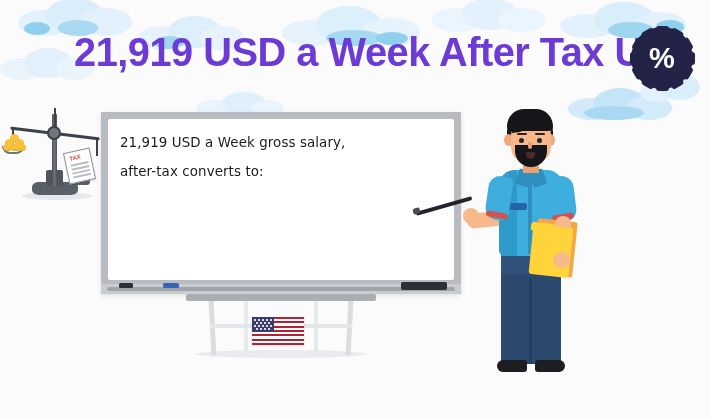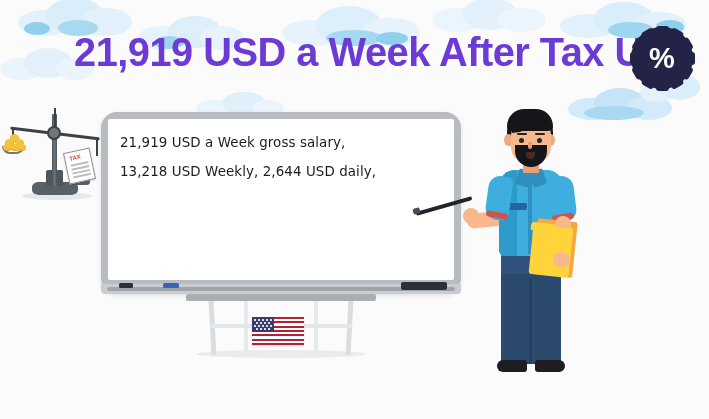--- a/index.html
+++ b/index.html
@@ -145,21 +145,21 @@
   }
   #scale .shadow {
     position: absolute; left: 20px; top: 84px; width: 70px; height: 8px;
     background: rgba(150,160,170,.20); border-radius: 50%;
   }
 
   
   #whiteboard {
     position: absolute; left: 101px; top: 112px; width: 360px; height: 182px;
     background: #b8bcc0;
-    border-radius: 16px;
+    border-radius: 0;
     box-shadow: 0 2px 5px rgba(0,0,0,.10);
     box-sizing: border-box;
     padding: 7px;
   }
   #whiteboard .surface {
     position: absolute; left: 7px; top: 7px; right: 7px; bottom: 14px;
     background: #ffffff;
     border-radius: 2px;
   }
   #whiteboard .tray {
@@ -396,21 +396,21 @@
       <div class="tw" style="top:16px;"></div>
       <div class="tw" style="top:20px;"></div>
       <div class="tw" style="top:24px;"></div>
     </div>
   </div>
 
   <div id="whiteboard">
     <div class="surface"></div>
     <div id="board-text">
       <div class="line">21,919 USD a Week gross salary,</div>
-      <div class="line">13,218 USD Weekly, 2,644 USD daily,</div>
+      <div class="line">after-tax converts to:</div>
     </div>
     <div class="tray">
       <div class="tray-lip"></div>
       <div class="marker" style="left:18px;width:14px;background:#2c2f33;"></div>
       <div class="marker" style="left:62px;width:16px;background:#3a63b8;"></div>
       <div class="eraser"></div>
     </div>
   </div>
 
   <div id="stand">

